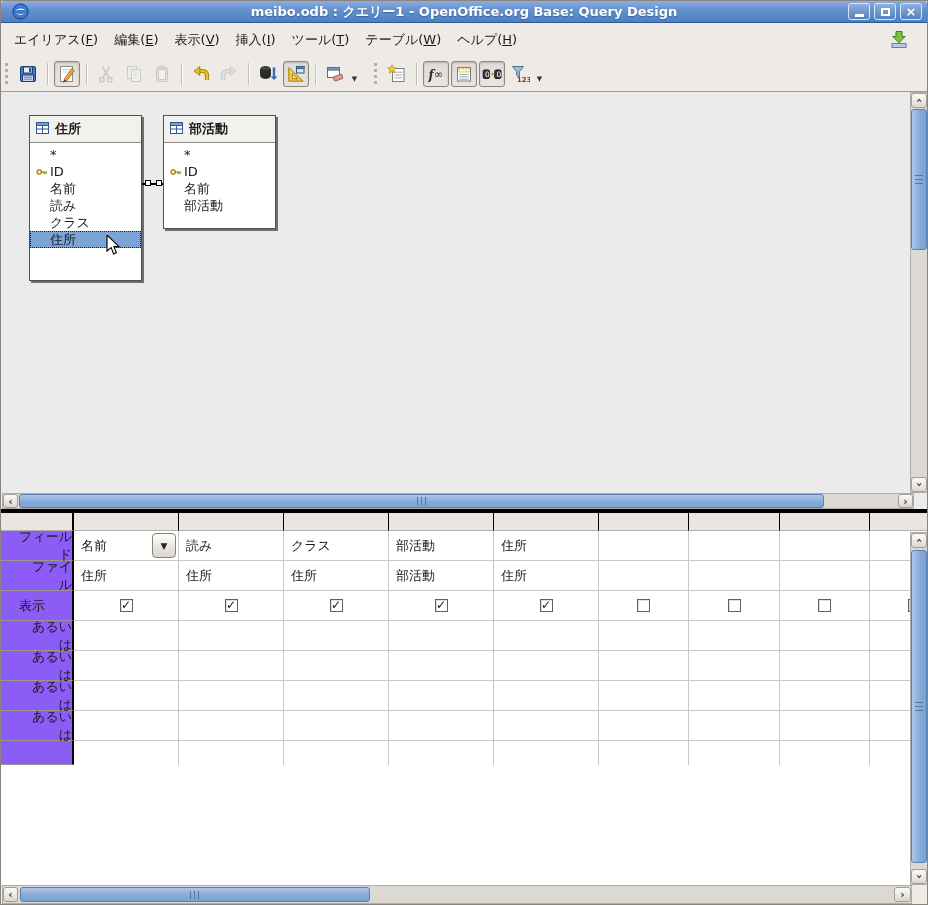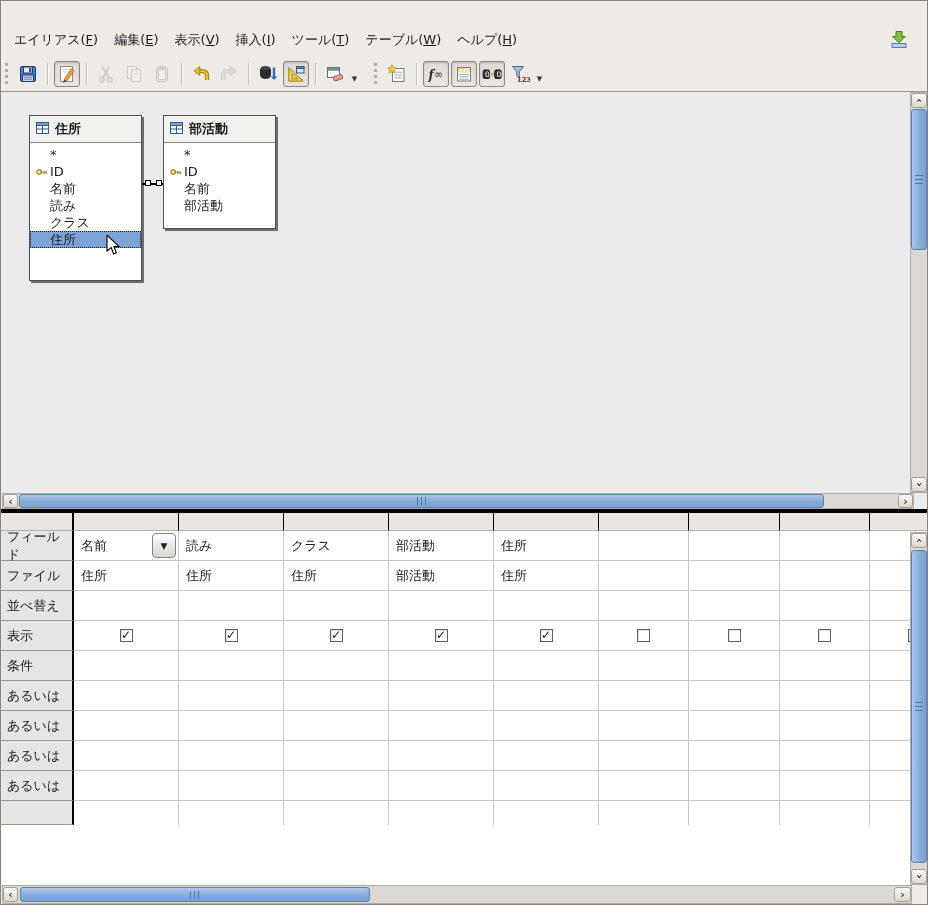--- a/index.html
+++ b/index.html
@@ -64,41 +64,62 @@
   .vgrip{height:10px;width:8px;background:repeating-linear-gradient(to bottom,#54779f 0 1px,transparent 1px 4px);}
   
   .splitter{position:absolute;left:0;top:508px;width:100%;height:4px;background:#000;z-index:5;}
   
   .grid{position:absolute;left:0;top:512px;width:100%;height:372px;background:#fff;overflow:hidden;}
   .g-header{display:flex;height:18px;}
   .g-hcell{background:#e9e6e2;border-right:1px solid #000;border-bottom:1px solid #b4b0aa;flex:none;}
   .g-hcell.lab{border-right:2px solid #000;}
   .g-row{display:flex;height:30px;}
   .g-row.partial{height:24px;}
-  .g-label{width:73px;background:#e5e5e5;border-right:2px solid #000;border-bottom:1px solid #9b978f;
-    display:flex;align-items:center;padding-left:6px;flex:none;}
+  .g-label{width:73px;background:#8b5cf6;border-right:2px solid #000;border-bottom:1px solid #9b978f;
+    display:flex;align-items:center;padding-left:18px;flex:none;text-align:right;}
   .g-cell{border-right:1px solid #c8c8c8;border-bottom:1px solid #c8c8c8;background:#fff;
     display:flex;align-items:center;padding-left:7px;position:relative;flex:none;}
   .g-cell.center{justify-content:center;padding-left:0;}
   .g-row.partial .g-cell{border-bottom:none;}
   .checkbox{width:13px;height:13px;background:#fff;border:1px solid #63605b;box-shadow:inset 1px 1px 0 rgba(0,0,0,.12);
     display:flex;align-items:center;justify-content:center;font-size:12px;color:#111;}
   .checkbox.checked::before{content:"✓";margin-top:-2px;font-weight:bold;}
   .cell-dd{position:absolute;right:2px;top:2px;width:24px;height:25px;border:1px solid #89857d;border-radius:4px;
     background:linear-gradient(#fdfdfc,#d9d5cf);display:flex;align-items:center;justify-content:center;color:#222;}
   .cell-dd::before{content:"▼";font-size:9px;}
   
   .cursor{position:absolute;left:105px;top:234px;z-index:9;}
   .corner{position:absolute;z-index:5;}
 </style>
 </head>
 <body>
 
 <div class="window">
 
+  <div class="titlebar">
+    <span class="tb-logo">
+      <svg width="17" height="17" viewBox="0 0 17 17">
+          <circle cx="8.5" cy="8.5" r="7.6" fill="#3b79cc" stroke="#163f80"></circle>
+          <path d="M3.4 7.6 Q8.5 3.4 13.6 7.2 Q8.5 5.9 3.4 7.6Z" fill="#fff"></path>
+          <path d="M3.4 10.1 Q8.5 13.8 13.6 9.8 Q8.5 12.1 3.4 10.1Z" fill="#e9f1fb"></path>
+        </svg>
+    </span>
+    <span class="tb-title">meibo.odb : クエリー1  -  OpenOffice.org Base: Query Design</span>
+    <span class="win-btns">
+      <span class="win-btn">
+          <span class="glyph-min"></span>
+        </span>
+      <span class="win-btn">
+          <span class="glyph-max"></span>
+        </span>
+      <span class="win-btn">
+          <span class="glyph-close">×</span>
+        </span>
+    </span>
+  </div>
 
   <div class="menubar" id="menubar">
       <div class="menu-item"><span>エイリアス(</span><u>F</u><span>)</span></div>
       <div class="menu-item"><span>編集(</span><u>E</u><span>)</span></div>
       <div class="menu-item"><span>表示(</span><u>V</u><span>)</span></div>
       <div class="menu-item"><span>挿入(</span><u>I</u><span>)</span></div>
       <div class="menu-item"><span>ツール(</span><u>T</u><span>)</span></div>
       <div class="menu-item"><span>テーブル(</span><u>W</u><span>)</span></div>
       <div class="menu-item"><span>ヘルプ(</span><u>H</u><span>)</span></div>
     </div>
@@ -429,32 +450,20 @@
         </div>
         <div class="g-cell" style="width: 105px;">
           <span>住所</span>
         </div>
         <div class="g-cell" style="width: 90px;"></div>
         <div class="g-cell" style="width: 91px;"></div>
         <div class="g-cell" style="width: 90px;"></div>
         <div class="g-cell" style="width: 90px;"></div>
       </div>
       <div class="g-row">
-        <div class="g-label">並べ替え</div>
-        <div class="g-cell" style="width: 105px;"></div>
-        <div class="g-cell" style="width: 105px;"></div>
-        <div class="g-cell" style="width: 105px;"></div>
-        <div class="g-cell" style="width: 105px;"></div>
-        <div class="g-cell" style="width: 105px;"></div>
-        <div class="g-cell" style="width: 90px;"></div>
-        <div class="g-cell" style="width: 91px;"></div>
-        <div class="g-cell" style="width: 90px;"></div>
-        <div class="g-cell" style="width: 90px;"></div>
-      </div>
-      <div class="g-row">
         <div class="g-label">表示</div>
         <div class="g-cell center" style="width: 105px;">
           <span class="checkbox checked"></span>
         </div>
         <div class="g-cell center" style="width: 105px;">
           <span class="checkbox checked"></span>
         </div>
         <div class="g-cell center" style="width: 105px;">
           <span class="checkbox checked"></span>
         </div>
@@ -469,32 +478,20 @@
         </div>
         <div class="g-cell center" style="width: 91px;">
           <span class="checkbox"></span>
         </div>
         <div class="g-cell center" style="width: 90px;">
           <span class="checkbox"></span>
         </div>
         <div class="g-cell center" style="width: 90px;">
           <span class="checkbox"></span>
         </div>
-      </div>
-      <div class="g-row">
-        <div class="g-label">条件</div>
-        <div class="g-cell" style="width: 105px;"></div>
-        <div class="g-cell" style="width: 105px;"></div>
-        <div class="g-cell" style="width: 105px;"></div>
-        <div class="g-cell" style="width: 105px;"></div>
-        <div class="g-cell" style="width: 105px;"></div>
-        <div class="g-cell" style="width: 90px;"></div>
-        <div class="g-cell" style="width: 91px;"></div>
-        <div class="g-cell" style="width: 90px;"></div>
-        <div class="g-cell" style="width: 90px;"></div>
       </div>
       <div class="g-row">
         <div class="g-label">あるいは</div>
         <div class="g-cell" style="width: 105px;"></div>
         <div class="g-cell" style="width: 105px;"></div>
         <div class="g-cell" style="width: 105px;"></div>
         <div class="g-cell" style="width: 105px;"></div>
         <div class="g-cell" style="width: 105px;"></div>
         <div class="g-cell" style="width: 90px;"></div>
         <div class="g-cell" style="width: 91px;"></div>

